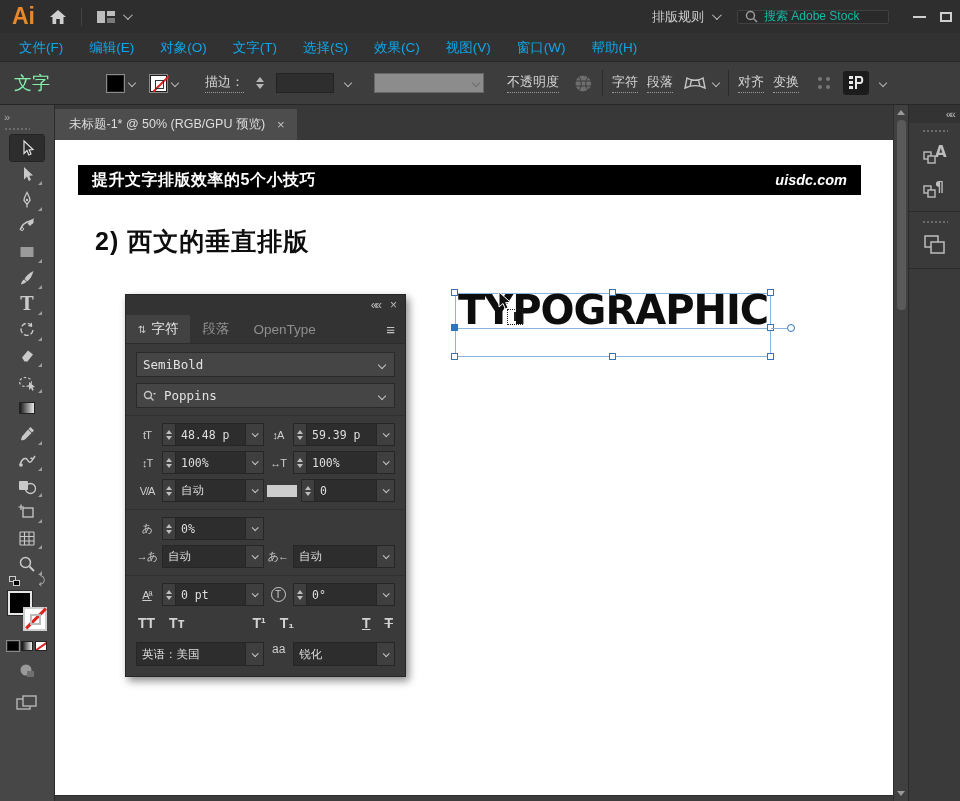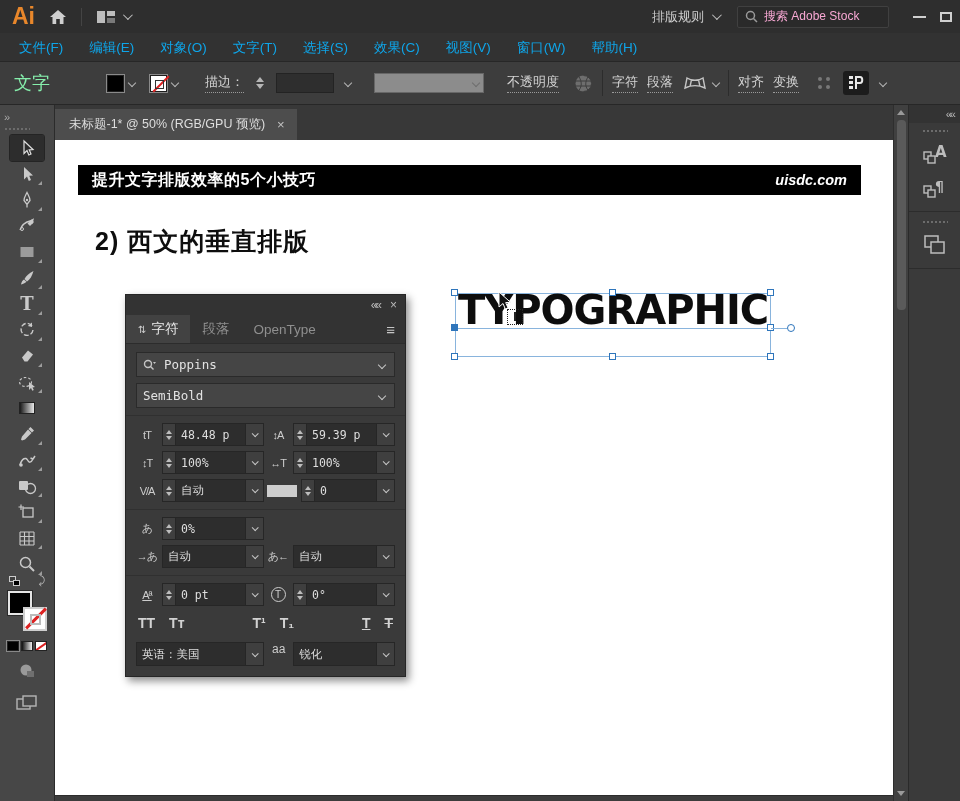--- a/index.html
+++ b/index.html
@@ -8,22 +8,22 @@
   .app { width:960px; height:801px; display:flex; flex-direction:column; }
 
   
   .titlebar { height:33px; background:#2e2e2e; display:flex; align-items:center; padding:0 8px; gap:10px; flex:0 0 auto; }
   .ai-logo { color:#e8872b; font-weight:bold; font-size:23px; padding:0 4px; }
   .tb-icon { color:#c9c9c9; display:flex; align-items:center; }
   .tb-sep { width:1px; height:18px; background:#444; margin:0 4px; }
   .chev { width:7px; height:7px; border-right:1.5px solid #bfbfbf; border-bottom:1.5px solid #bfbfbf; transform:rotate(45deg) translateY(-2px); display:inline-block; }
   .tb-spacer { flex:1; }
   .workspace-btn { color:#cfcfcf; font-size:13px; display:flex; align-items:center; gap:8px; padding:3px 8px; }
-  .searchbox { width:152px; height:22px; background:#2a2a2a; border:1px solid #404040; border-radius:2px;
-    display:flex; align-items:center; gap:6px; padding:0 7px; color:#f9a8d4; font-size:12px; }
+  .searchbox { width:152px; height:14px; background:#2a2a2a; border:1px solid #404040; border-radius:2px;
+    display:flex; align-items:center; gap:6px; padding:0 7px; color:#14b8a6; font-size:12px; }
   .win-btns { display:flex; gap:14px; align-items:center; margin-left:14px; }
   .win-min { width:13px; height:2px; background:#cfcfcf; }
   .win-max { width:12px; height:10px; border:2px solid #cfcfcf; }
 
   
   .menubar { height:29px; background:#323232; border-bottom:1px solid #272727; display:flex; align-items:center; padding:0 6px; flex:0 0 auto; }
   .menu-item { color:#0ea5e9; font-size:13.5px; padding:0 13px; line-height:29px; }
 
   
   .controlbar { height:43px; background:#3d3d3d; border-bottom:1px solid #272727; display:flex; align-items:center; padding:0 14px; gap:9px; flex:0 0 auto; }
@@ -433,30 +433,30 @@
               <span class="cp-tab">
                   <span>段落</span>
                 </span>
               <span class="cp-tab">
                   <span>OpenType</span>
                 </span>
               <span class="cp-menu">≡</span>
             </div>
             <div class="cp-body">
               <div class="combo">
+                <span class="val">SemiBold</span>
+                <i class="cchev"></i>
+              </div>
+              <div class="combo">
                 <svg width="14" height="12" viewBox="0 0 14 12">
                     <circle cx="5" cy="5" r="3.5" fill="none" stroke="#c5c5c5" stroke-width="1.4"></circle>
                     <line x1="7.5" y1="7.5" x2="10.5" y2="10.5" stroke="#c5c5c5" stroke-width="1.4"></line>
                     <path d="M10 3 l3 0 l-1.5 2 z" fill="#c5c5c5"></path>
                   </svg>
                 <span class="val">Poppins</span>
-                <i class="cchev"></i>
-              </div>
-              <div class="combo">
-                <span class="val">SemiBold</span>
                 <i class="cchev"></i>
               </div>
               <div class="cp-div"></div>
 
               <div class="prow">
                 <div class="fg">
                   <span class="fi">tT</span>
                   <div class="fctrl">
                     <span class="st">
                         <i class="u"></i>

